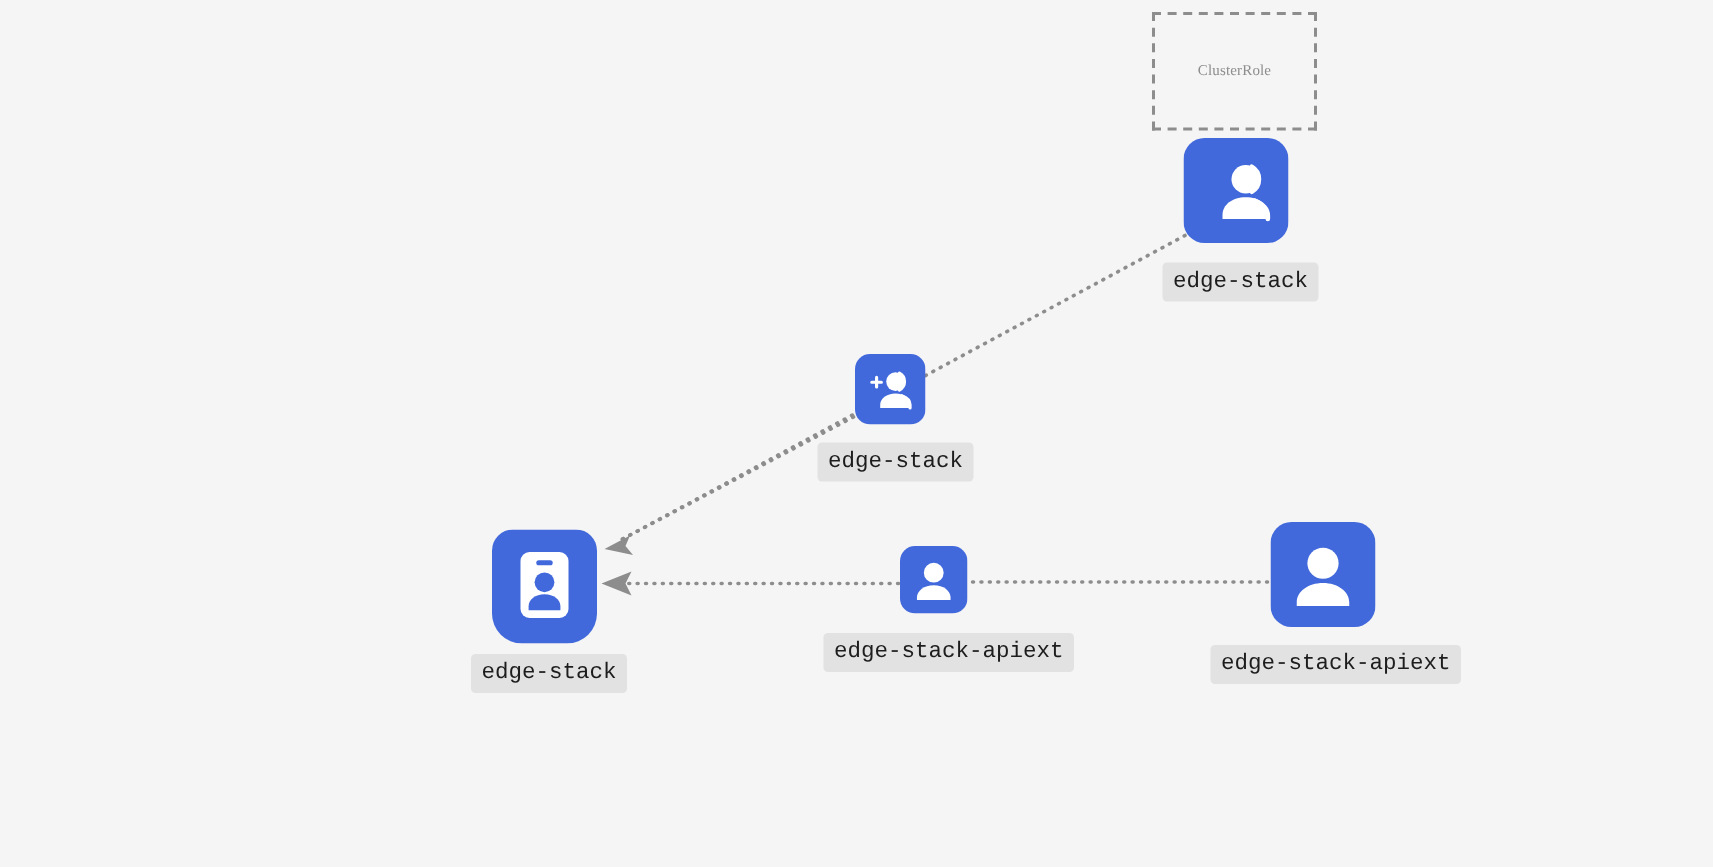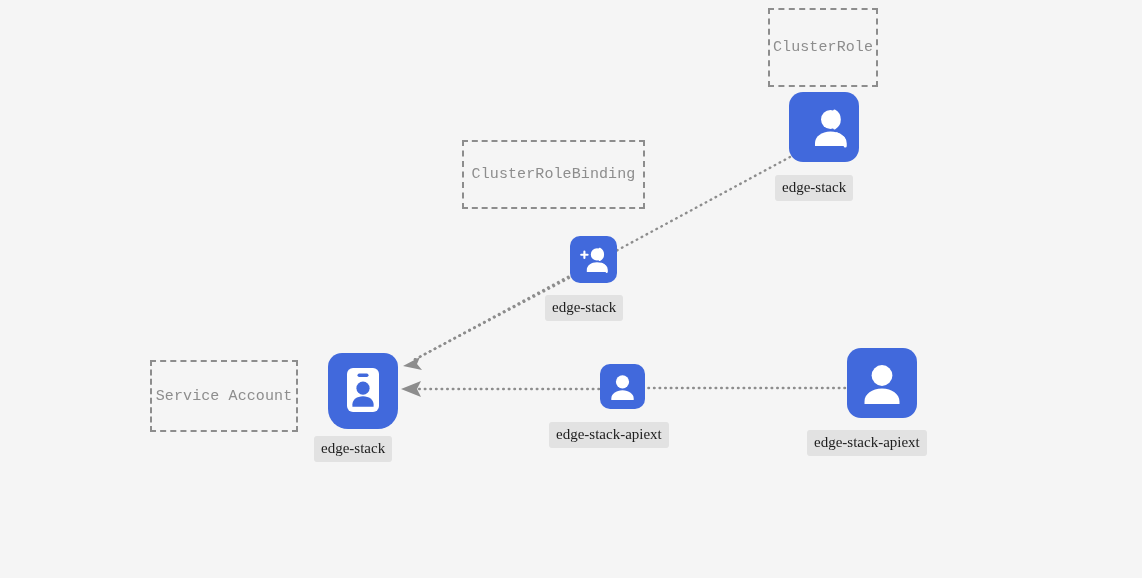--- a/index.html
+++ b/index.html
@@ -23,25 +23,25 @@
   .type-box {
     position: absolute;
     border: 2px dashed #8d8d8d;
     box-sizing: border-box;
     display: flex;
     align-items: center;
     justify-content: center;
     background: transparent;
   }
   .type-box .type-label {
-    font-size: 15px;
+    font-size: 10px;
     color: #8d8d8d;
     letter-spacing: 0.1px;
     white-space: nowrap;
-    font-family: Liberation Mono, monospace;
+    font-family: Liberation Serif, serif;
   }
   
   .node {
     position: absolute;
   }
   .node-shape {
     position: absolute;
     left: 0;
     top: 0;
     display: block;
@@ -49,21 +49,21 @@
   
   .name-chip {
     position: absolute;
     background: #e2e2e2;
     color: #1d1d1d;
     font-size: 15px;
     line-height: 1;
     padding: 5px 7px 6px 7px;
     border-radius: 3px;
     white-space: nowrap;
-    font-family: Liberation Serif, serif;
+    font-family: Liberation Mono, monospace;
   }
   
   #edges {
     position: absolute;
     left: 0;
     top: 0;
     width: 1142px;
     height: 578px;
     pointer-events: none;
   }
@@ -91,27 +91,21 @@
     <g>
       <line x1="599" y1="389" x2="414" y2="389" stroke="#8d8d8d" stroke-width="2.4" stroke-linecap="round" stroke-dasharray="0.6 5"></line>
       <polygon points="401,389 421,381 417,389 421,397" fill="#8d8d8d"></polygon>
     </g>
   </svg>
 
   <div class="type-box" style="left:768px; top:8px; width:110px; height:79px;">
     <span class="type-label">ClusterRole</span>
   </div>
 
-  <div class="type-box" style="left:462px; top:140px; width:183px; height:69px;">
-    <span class="type-label">ClusterRoleBinding</span>
-  </div>
 
-  <div class="type-box" style="left:150px; top:360px; width:148px; height:72px;">
-    <span class="type-label">Service Account</span>
-  </div>
 
 
 
   <div class="node" style="left:789px; top:92px; width:70px; height:70px;">
     <svg class="node-shape" width="70" height="70" viewBox="0 0 70 70" xmlns="http://www.w3.org/2000/svg">
       <rect x="0" y="0" width="70" height="70" rx="14" ry="14" fill="#4169dc"></rect>
       <g fill="#ffffff">
         <circle cx="41.5" cy="27.5" r="9.5"></circle>
         <path d="M41.5 39.5c-9 0-15.5 5.2-15.5 11.6V54h31v-2.9c0-6.4-6.5-11.6-15.5-11.6z"></path>
       </g>

